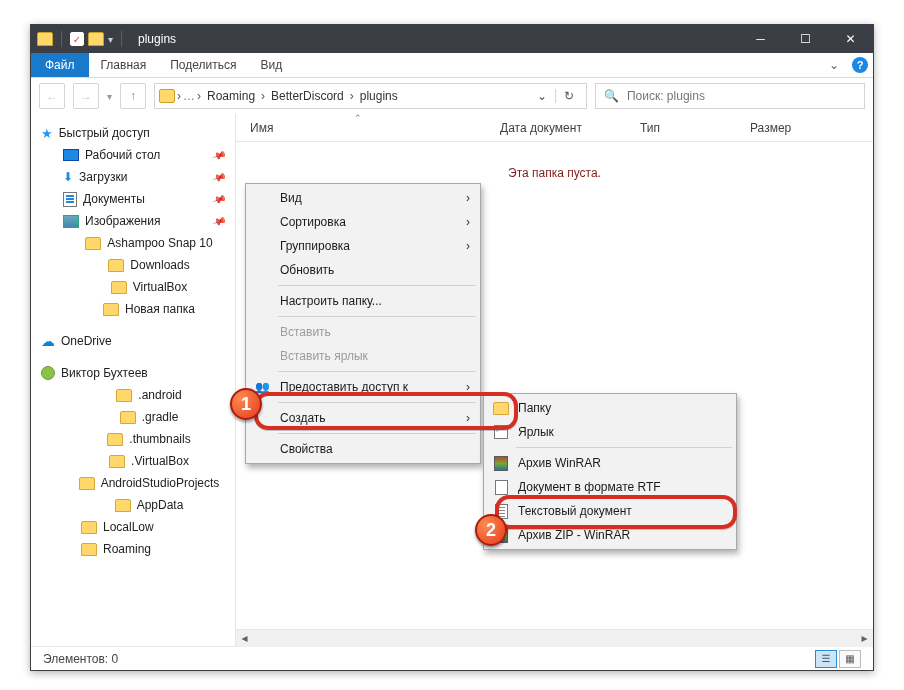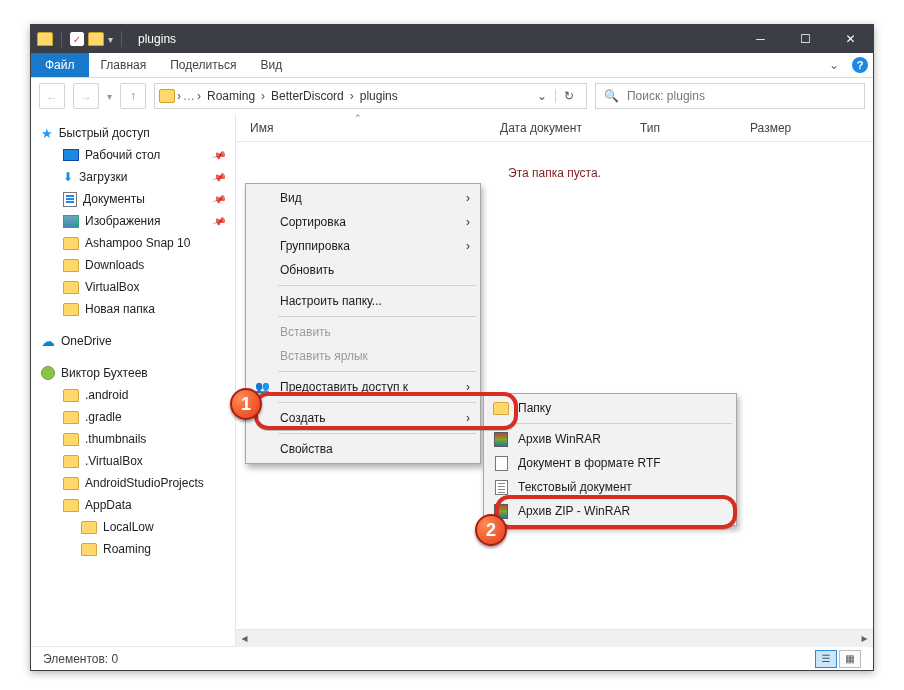--- a/index.html
+++ b/index.html
@@ -26,21 +26,21 @@
 .addrbar { flex:1; height:26px; border:1px solid #d4d4d4; display:flex; align-items:center; padding:0 4px; gap:2px; }
 .addrbar .mini-ico { width:16px; height:14px; background:#ffd76a; border:1px solid #c9a227; border-radius:2px; }
 .crumb { padding:0 4px; color:#333; display:flex; align-items:center; gap:4px; }
 .crumb-sep { color:#555; }
 .addrbar .dd { margin-left:auto; color:#555; padding:0 6px; }
 .addrbar .refresh { border-left:1px solid #d4d4d4; padding:0 8px; color:#555; }
 .searchbox { width:270px; height:26px; border:1px solid #d4d4d4; display:flex; align-items:center; color:#777; padding:0 8px; gap:8px; }
 .content { display:flex; height:calc(100% - 28px - 25px - 36px - 24px); }
 .sidebar { width:205px; border-right:1px solid #e6e6e6; overflow:hidden; padding-top:8px; }
 .tree-item { display:flex; align-items:center; height:22px; padding-left:10px; gap:6px; color:#222; }
-.tree-item.sub { padding-left:32px; }
+.tree-item.sub { padding-left:32px;justify-content:center; }
 .tree-item.sub2 { padding-left:50px; }
 .pin { margin-left:auto; margin-right:10px; color:#7c7c7c; font-size:10px; transform:rotate(25deg); }
 .ico-folder { width:16px; height:13px; background:#ffd76a; border:1px solid #d6a83c; border-radius:2px 2px 0 0; }
 .ico-star { color:#2196f3; font-size:13px; }
 .ico-desktop { width:16px; height:12px; background:#1e88e5; border:1px solid #0d47a1; }
 .ico-down { color:#1e88e5; }
 .ico-doc { width:14px; height:15px; background:#fff; border:1px solid #777; position:relative; }
 .ico-doc::before { content:""; position:absolute; left:2px; top:2px; right:2px; height:2px; background:#1e88e5; box-shadow:0 3px 0 #1e88e5,0 6px 0 #1e88e5; }
 .ico-img { width:16px; height:13px; background:linear-gradient(#6ab,#48a); border:1px solid #2a7; }
 .ico-cloud { color:#0a84d6; font-size:14px; }
@@ -294,20 +294,26 @@
     </div>
 </div>
 
 <div class="ctxmenu sub">
   <div class="mrow">
       <span class="micon">
         <span class="ico-folder"></span>
       </span>
       <span>Папку</span>
     </div>
+  <div class="mrow">
+      <span class="micon">
+        <span class="ico-link"></span>
+      </span>
+      <span>Ярлык</span>
+    </div>
   <div class="msep"></div>
   <div class="mrow">
       <span class="micon">
         <span class="ico-rar"></span>
       </span>
       <span>Архив WinRAR</span>
     </div>
   <div class="mrow">
       <span class="micon">
         <span class="ico-rtf"></span>

